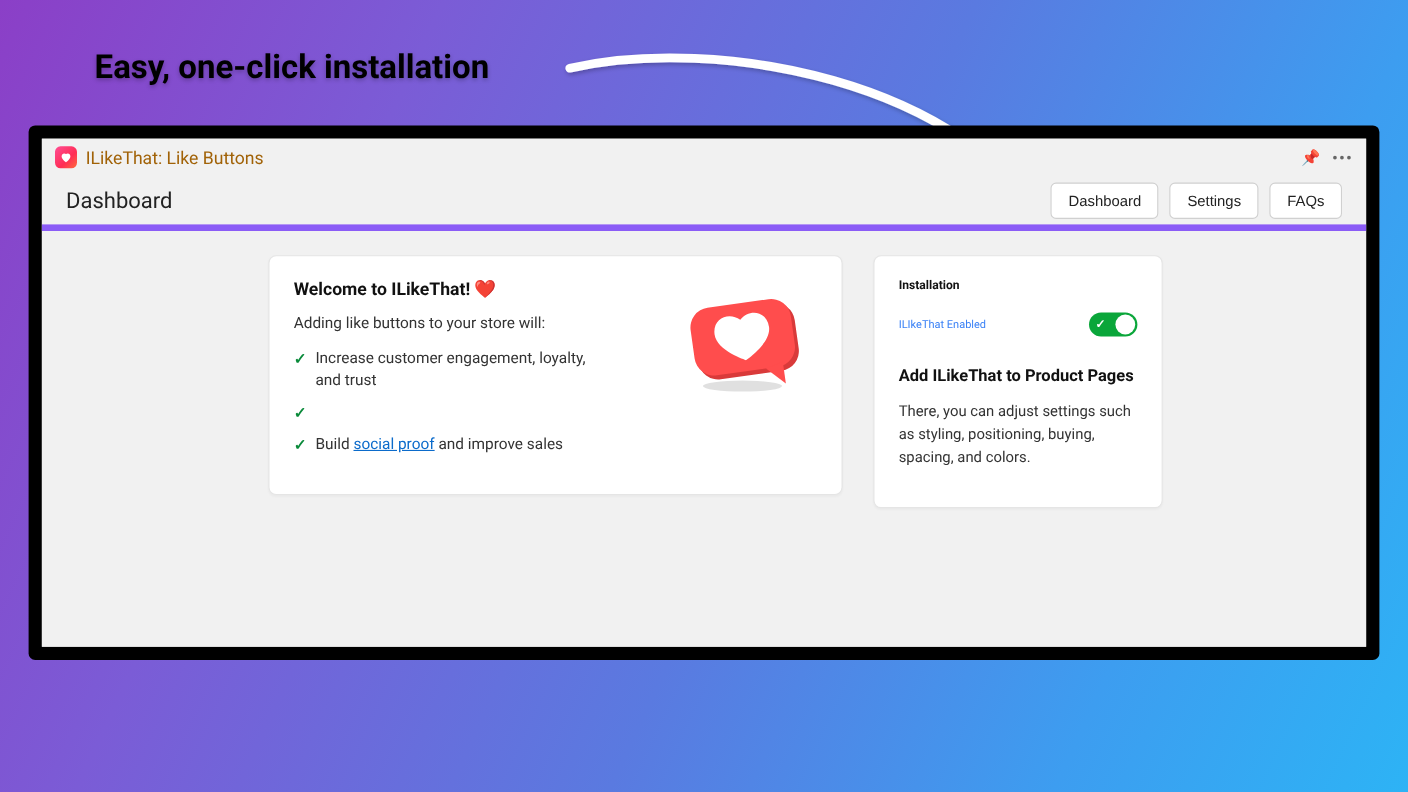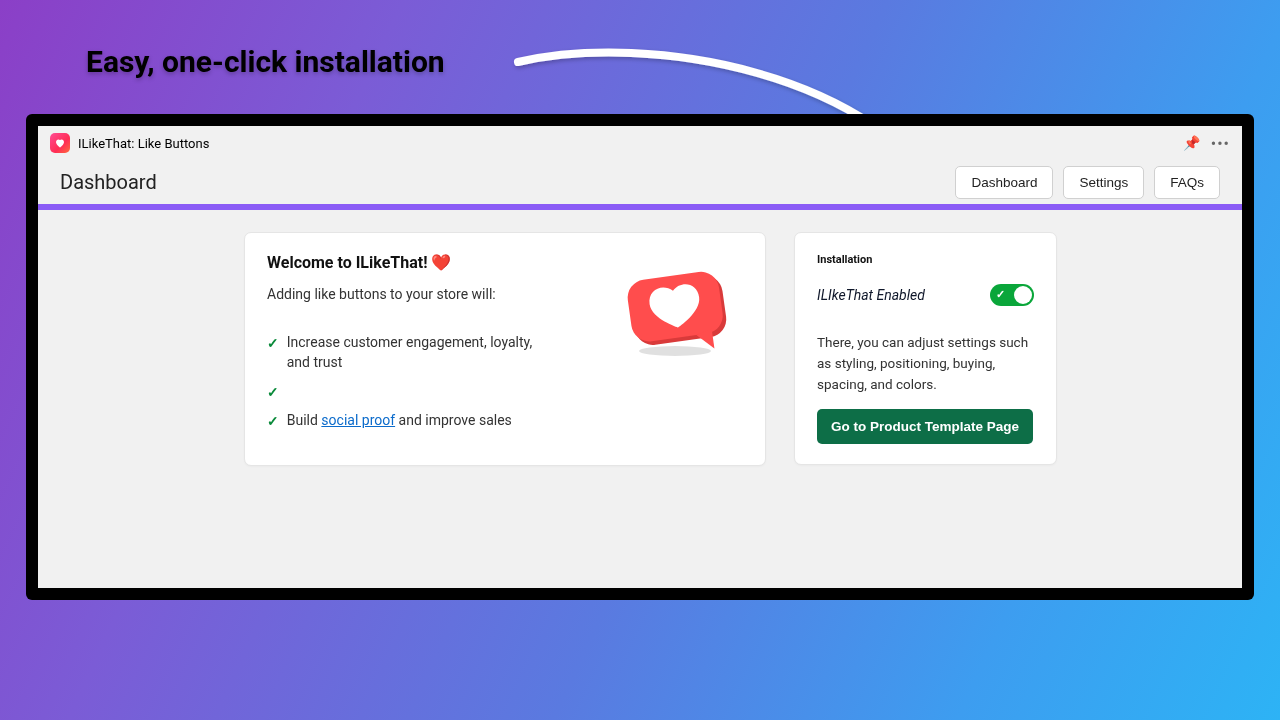--- a/index.html
+++ b/index.html
@@ -27,21 +27,21 @@
   height:34px; background:#f1f1f1;
   display:flex; align-items:center; justify-content:space-between;
   padding:0 12px;
 }
 .title-left { display:flex; align-items:center; gap:8px; }
 .app-icon {
   width:20px; height:20px; border-radius:5px;
   background:linear-gradient(135deg, #ff4d94 0%, #ff2d55 60%, #ff6b3d 100%);
   display:flex; align-items:center; justify-content:center;
 }
-.app-title { font-size:13px; color:#000000; }
+.app-title { font-size:16px; color:#a16207; }
 .title-right { display:flex; align-items:center; gap:10px; color:#777; }
 .pin-icon { color:#e8a23a; font-size:14px; }
 .dots { font-size:16px; letter-spacing:1px; color:#666; }
 .navbar {
   height:50px; background:#f1f1f1;
   display:flex; align-items:center; justify-content:space-between;
   padding:0 22px; border-bottom:6px solid #8b5cf6;
 }
 .nav-title { font-size:20px; color:#222; font-weight:400; }
 .nav-buttons { display:flex; gap:10px; }
@@ -53,34 +53,34 @@
   flex:1; padding:22px 22px 22px 206px; display:flex; gap:28px;
   background:#f1f1f1; align-items:flex-start;
 }
 .card {
   background:#fff; border:1px solid #e5e5e5; border-radius:7px;
   padding:20px 22px;
   box-shadow:0 1px 2px rgba(0,0,0,0.03);
 }
 .welcome-card { width:522px; position:relative; padding-bottom:26px; }
 .welcome-title { font-size:16px; font-weight:700; color:#111; margin-bottom:14px; }
-.welcome-sub { font-size:14px; color:#333; margin-bottom:30px; }
+.welcome-sub { font-size:14px; color:#333; margin-bottom:14px; }
 .benefits { list-style:none; }
 .benefits li {
   display:flex; align-items:flex-start; gap:8px;
   font-size:14px; color:#333; margin-bottom:8px; line-height:1.45;
   padding-right:200px;
 }
 .check { color:#0a8a3a; font-weight:900; font-size:14px; flex-shrink:0; margin-top:1px; }
 .benefit-text a { color:#0b6bcb; text-decoration:underline; }
 .heart-art { position:absolute; right:30px; top:26px; }
 .install-card { width:263px; }
 .install-title { font-size:11px; font-weight:700; color:#111; margin-bottom:18px; }
 .toggle-row { display:flex; align-items:center; justify-content:space-between; margin-bottom:26px; }
-.toggle-label { font-size:14px; color:#0f172a;font-style:italic; }
+.toggle-label { font-size:10px; color:#3b82f6; }
 .toggle {
   width:44px; height:22px; background:#0aa63a; border-radius:11px;
   position:relative; cursor:pointer;
 }
 .toggle-knob {
   position:absolute; right:2px; top:2px; width:18px; height:18px;
   background:#fff; border-radius:50%;
 }
 .toggle-check {
   position:absolute; left:6px; top:4px; color:#fff; font-size:11px; font-weight:900;
@@ -168,20 +168,20 @@
 
     <div class="card install-card">
       <div class="install-title">Installation</div>
       <div class="toggle-row">
         <span class="toggle-label">ILIkeThat Enabled</span>
         <div class="toggle">
           <span class="toggle-check">✓</span>
           <div class="toggle-knob"></div>
         </div>
       </div>
+      <div class="add-title">Add ILikeThat to Product Pages</div>
       <p class="install-p">There, you can adjust settings such as styling, positioning, buying, spacing, and colors.</p>
-      <button class="cta-btn">Go to Product Template Page</button>
     </div>
 
   </div>
 
  </div>
 </div>
 
 </body></html>

